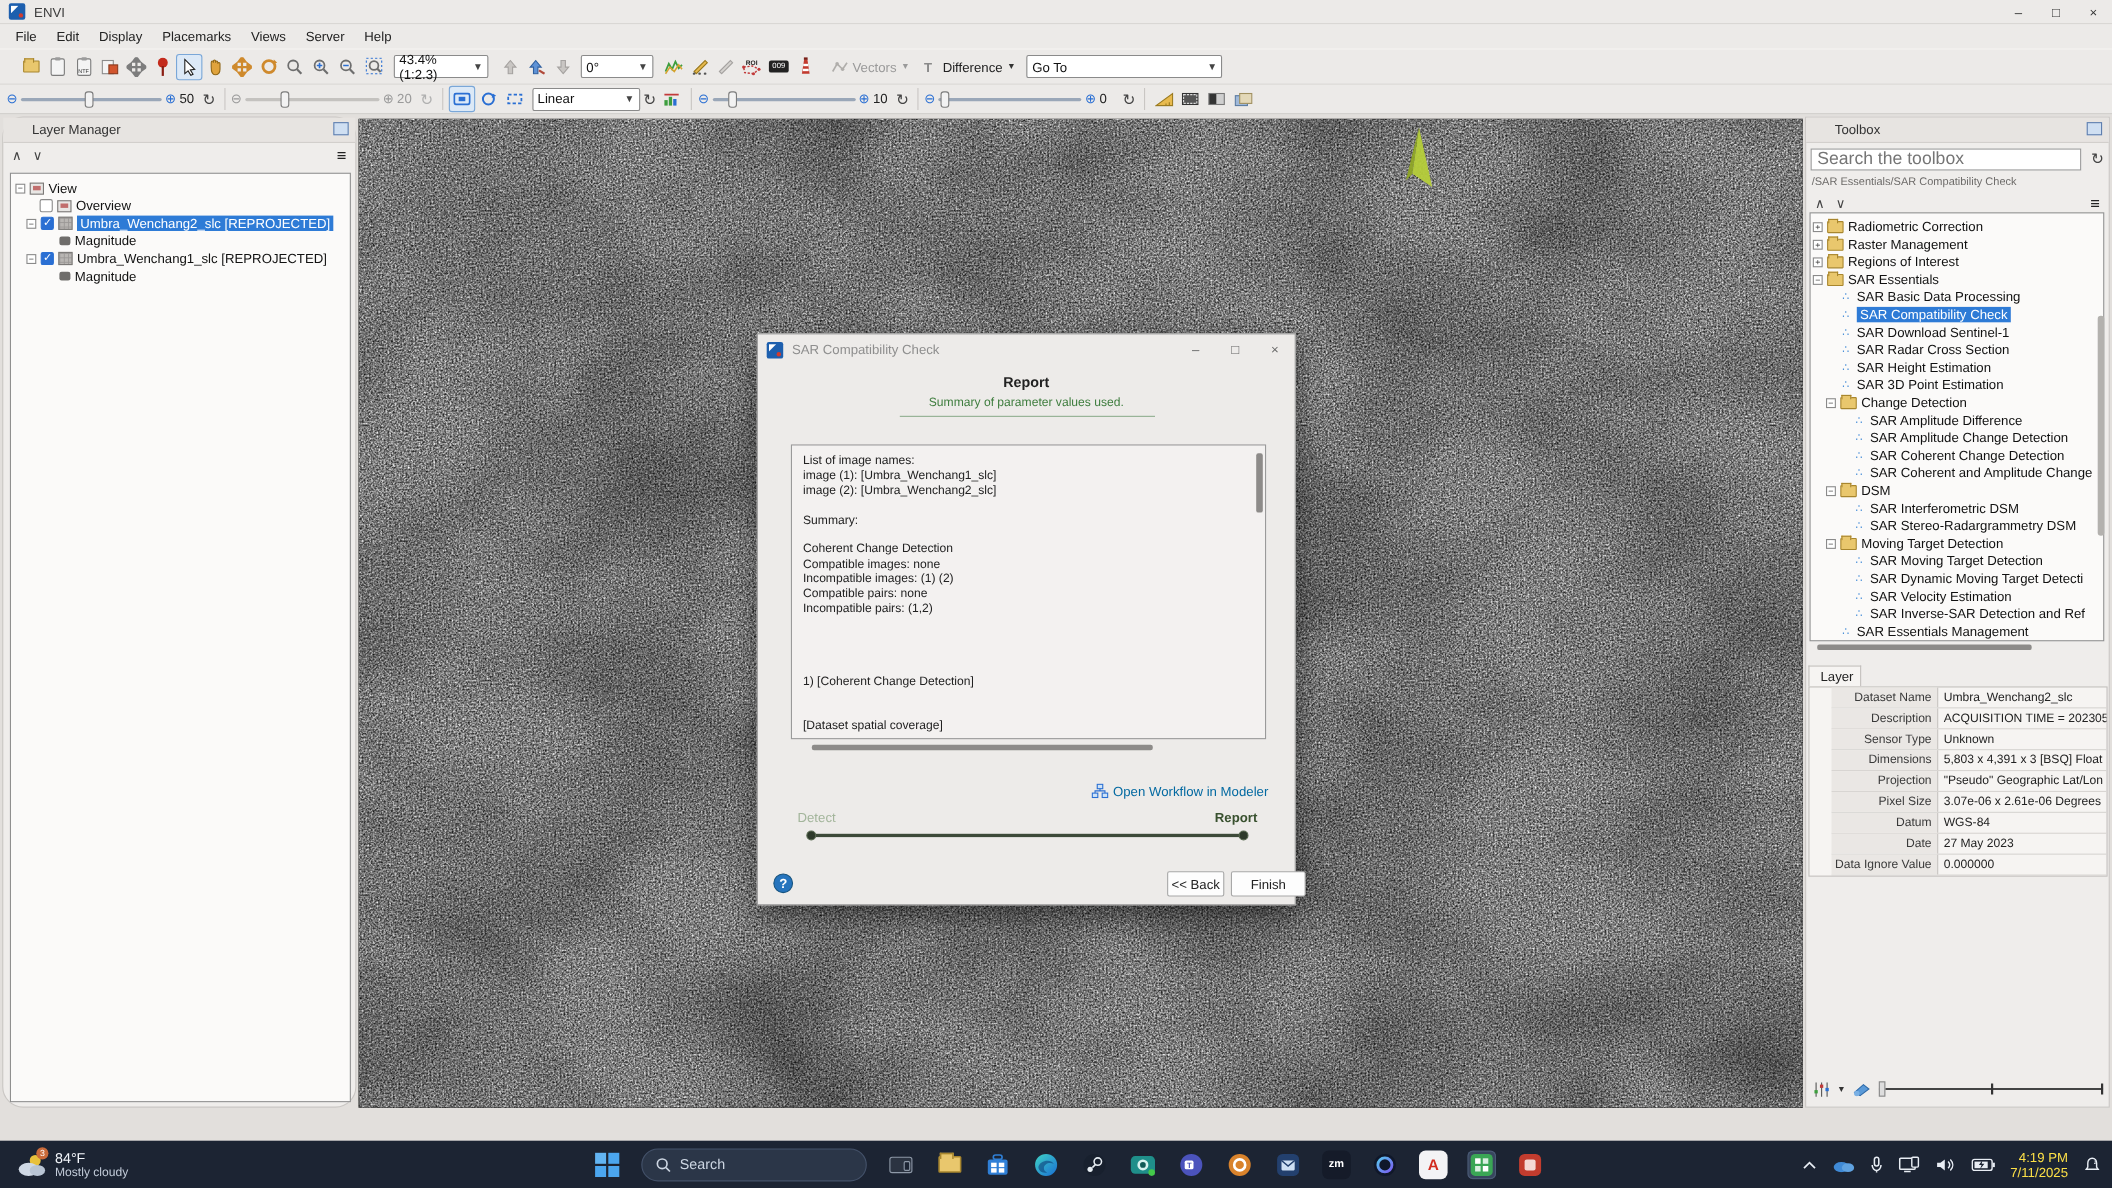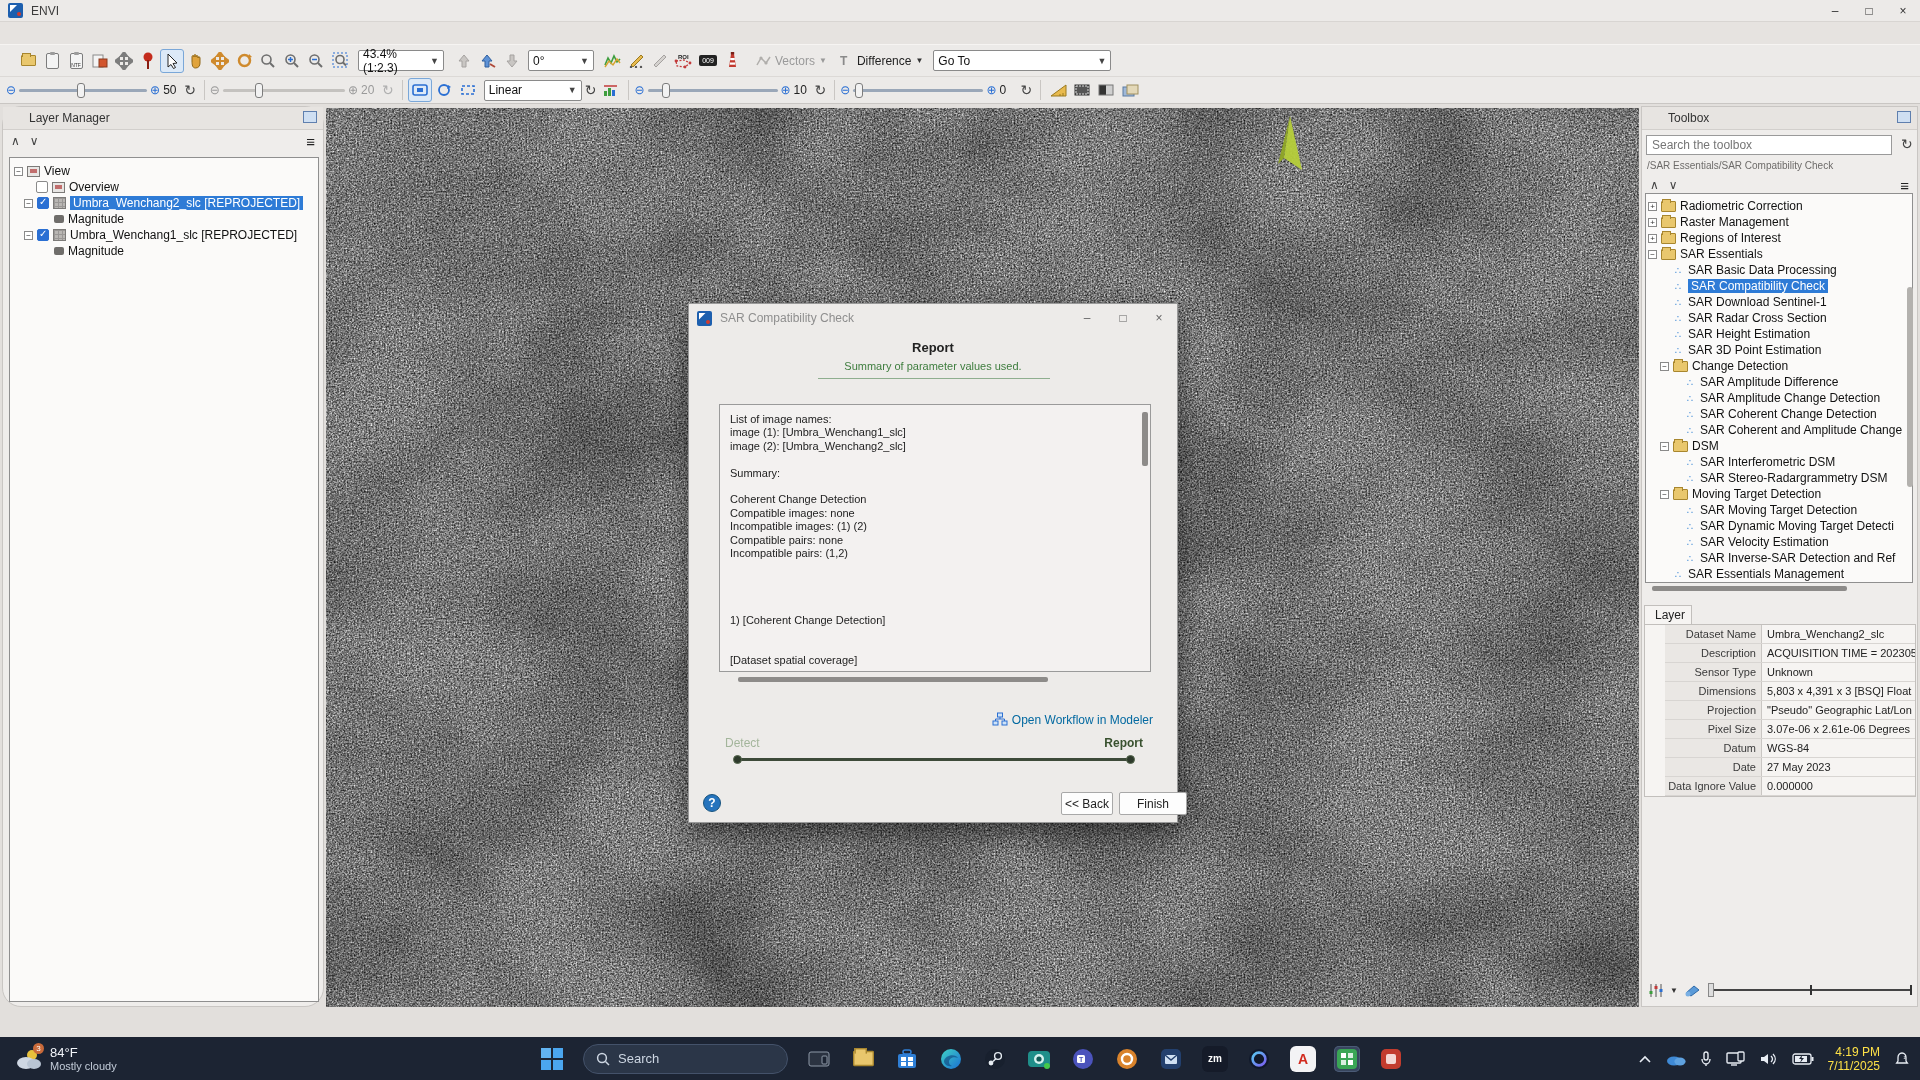--- a/index.html
+++ b/index.html
@@ -62,21 +62,21 @@
   .monitor-ic { width:13px; height:11px; border:1px solid #7c7a78; background:#e8e6e4; position:relative; flex:none; }
   .monitor-ic:before { content:""; position:absolute; left:2px; top:2px; right:2px; height:4px; background:#b03a3a; opacity:.7; }
   .cube-ic { width:10px; height:8px; background:#6f6d6b; border-radius:2px; flex:none; }
   .tool-ic { color:#4a90d9; font-size:10px; width:12px; text-align:center; flex:none; }
 
   
   #main-view { left:326px; top:108px; width:1313px; height:899px; background:#000; overflow:hidden; }
 
   
   .searchbox { position:absolute; height:20px; background:#fff; border:1px solid #9a9a9a; display:flex; align-items:center; padding:0 5px; }
-  .searchbox input { border:none; outline:none; width:100%; font-family:"Liberation Sans",sans-serif; font-size:12px; color:#333; background:transparent; }
+  .searchbox input { border:none; outline:none; width:100%; font-family:"Liberation Sans",sans-serif; font-size:16px; color:#333; background:transparent; }
   .crumb { position:absolute; font-size:10px; color:#6d6b69; white-space:nowrap; }
   .scroll-v { position:absolute; width:6px; background:#b3b1ae; border-radius:3px; }
   .scroll-h { position:absolute; height:5px; background:#8d8b89; border-radius:2px; }
 
   
   .ltab { position:absolute; height:19px; background:#f6f4f2; border:1px solid #c2bfbc; border-bottom:none; display:flex; align-items:center; padding:0 10px; color:#222; }
   .ltable { position:absolute; background:#f6f4f2; border:1px solid #c2bfbc; }
   .lrow { display:flex; height:19px; border-bottom:1px solid #d8d5d2;margin-left:20px; }
   .lcell-l { width:97px; background:#eae7e4; border-right:1px solid #c9c6c3; display:flex; align-items:center; justify-content:flex-end; padding-right:5px; color:#3a3a3a; font-size:11px; white-space:nowrap; }
   .lcell-v { flex:1; display:flex; align-items:center; padding-left:5px; color:#222; font-size:11px; white-space:nowrap; overflow:hidden; }
@@ -124,20 +124,29 @@
   <div class="abs" id="titlebar">
     <div class="envi-logo"></div>
     <span id="win-title">ENVI</span>
     <div class="win-ctrls">
       <div class="win-ctrl">–</div>
       <div class="win-ctrl">□</div>
       <div class="win-ctrl">×</div>
     </div>
   </div>
 
+  <div class="abs" id="menubar">
+    <span class="menu-item">File</span>
+    <span class="menu-item">Edit</span>
+    <span class="menu-item">Display</span>
+    <span class="menu-item">Placemarks</span>
+    <span class="menu-item">Views</span>
+    <span class="menu-item">Server</span>
+    <span class="menu-item">Help</span>
+  </div>
 
   <div class="abs" id="toolbar1">
     <div class="ticon">
         <span class="mini-folder"></span>
       </div>
     <div class="ticon">
         <span class="clipboard"></span>
       </div>
     <div class="ticon">
         <span class="clipboard">NTF</span>

